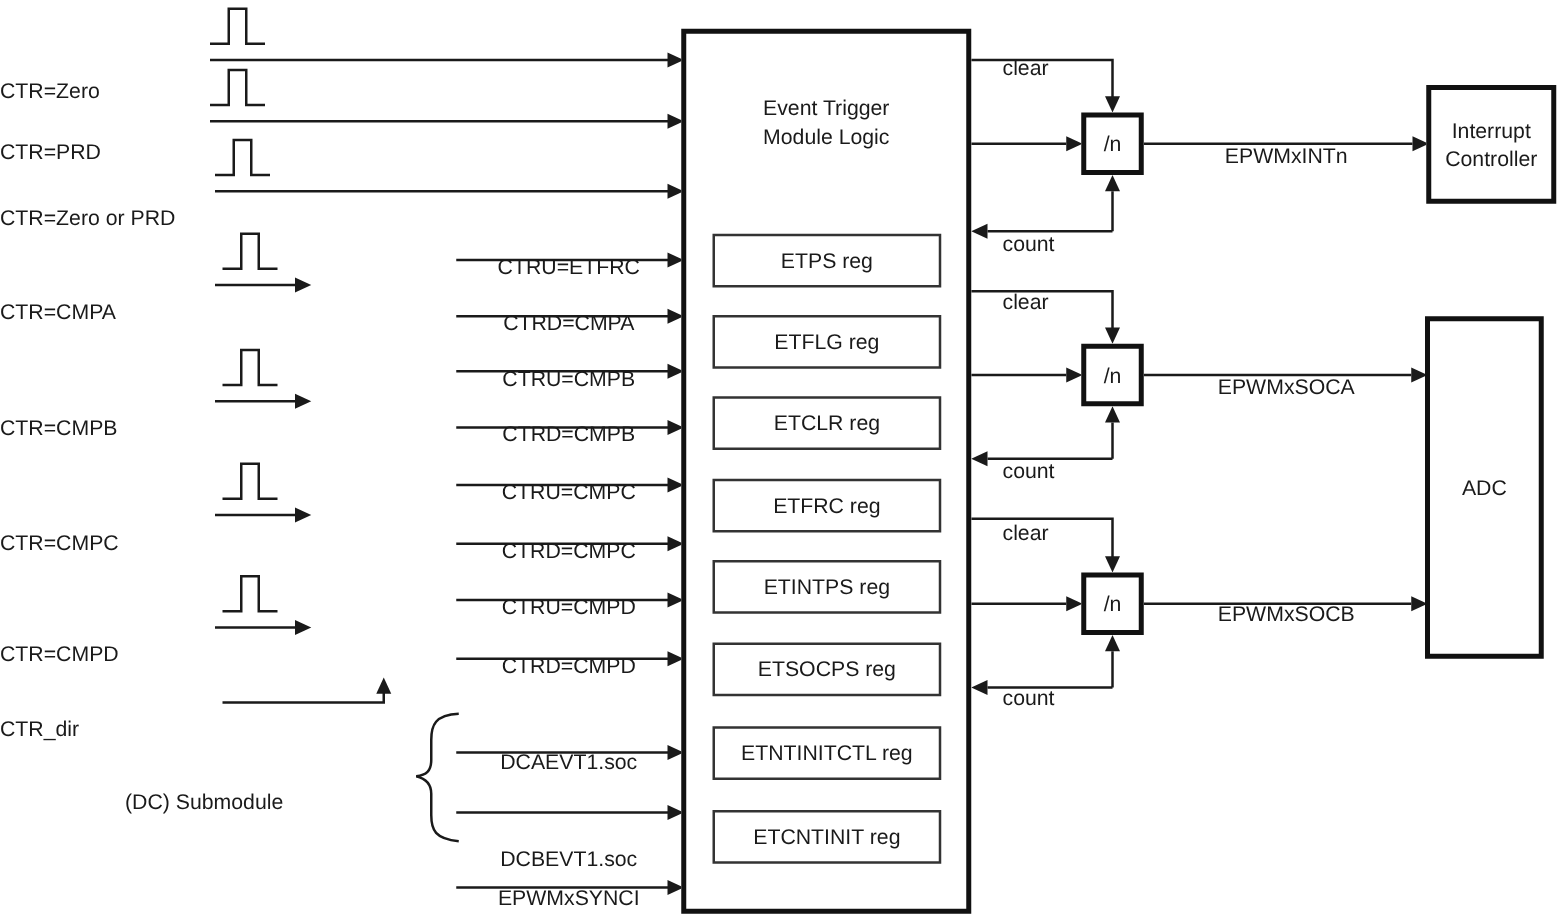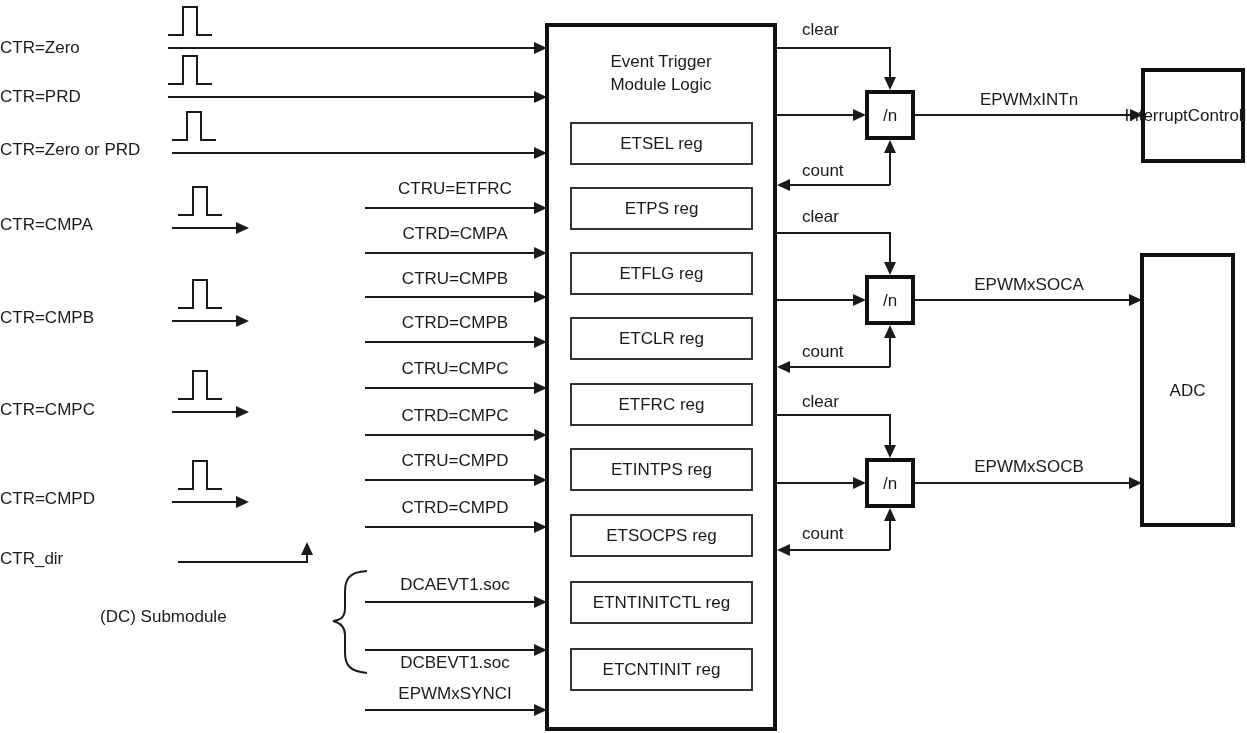--- a/index.html
+++ b/index.html
@@ -1,28 +1,28 @@
 <!DOCTYPE html>
 <html><head>
 <meta charset="utf-8">
 <style>
   html,body{margin:0;padding:0;background:#fff;}
   .canvas{
     position:relative;width:1247px;height:733px;background:#ffffff;
     font-family:"Liberation Sans",sans-serif;color:#1a1a1a;overflow:hidden;
   }
   .wires{position:absolute;left:0;top:0;width:1247px;height:733px;}
-  .lbl{position:absolute;font-size:17px;line-height:22px;white-space:nowrap;}
+  .lbl{position:absolute;font-size:17px;line-height:22px;white-space:nowrap;margin-top:25px;}
   .r{}
   .c{text-align:center;}
   .box{position:absolute;box-sizing:border-box;background:#fff;}
   .bold-box{border:4px solid #111;}
   .thin-box{border:2px solid #333;display:flex;align-items:center;justify-content:center;font-size:17px;}
   .flexc{display:flex;align-items:center;justify-content:center;text-align:center;font-size:17px;line-height:23px;}
-  .two{flex-direction:row;}
+  .two{flex-direction:column;}
 </style>
 </head>
 <body>
 
 <div class="canvas">
 
   <svg class="wires" viewBox="0 0 1247 733" fill="none" stroke="#1a1a1a" stroke-width="2">
 
     <g stroke-width="2">
       <path d="M168,35 h15 v-28 h14 v28 h15"></path>
@@ -163,21 +163,20 @@
   <div class="lbl c" style="left:373px;width:164px;top:574px">DCAEVT1.soc</div>
   <div class="lbl c" style="left:373px;width:164px;top:652px">DCBEVT1.soc</div>
   <div class="lbl c" style="left:373px;width:164px;top:683px">EPWMxSYNCI</div>
 
   <div class="box bold-box" style="left:545px;top:23px;width:232px;height:708px"></div>
   <div class="lbl c" style="left:545px;width:232px;top:50px;line-height:23px">
     <div>Event Trigger</div>
     <div>Module Logic</div>
   </div>
 
-  <div class="box thin-box" style="left:570px;top:122px;width:183px;height:43px">ETSEL reg</div>
   <div class="box thin-box" style="left:570px;top:187px;width:183px;height:43px">ETPS reg</div>
   <div class="box thin-box" style="left:570px;top:252px;width:183px;height:43px">ETFLG reg</div>
   <div class="box thin-box" style="left:570px;top:317px;width:183px;height:43px">ETCLR reg</div>
   <div class="box thin-box" style="left:570px;top:383px;width:183px;height:43px">ETFRC reg</div>
   <div class="box thin-box" style="left:570px;top:448px;width:183px;height:43px">ETINTPS reg</div>
   <div class="box thin-box" style="left:570px;top:514px;width:183px;height:43px">ETSOCPS reg</div>
   <div class="box thin-box" style="left:570px;top:581px;width:183px;height:43px">ETNTINITCTL reg</div>
   <div class="box thin-box" style="left:570px;top:648px;width:183px;height:43px">ETCNTINIT reg</div>
 
   <div class="lbl" style="left:802px;top:19px">clear</div>

